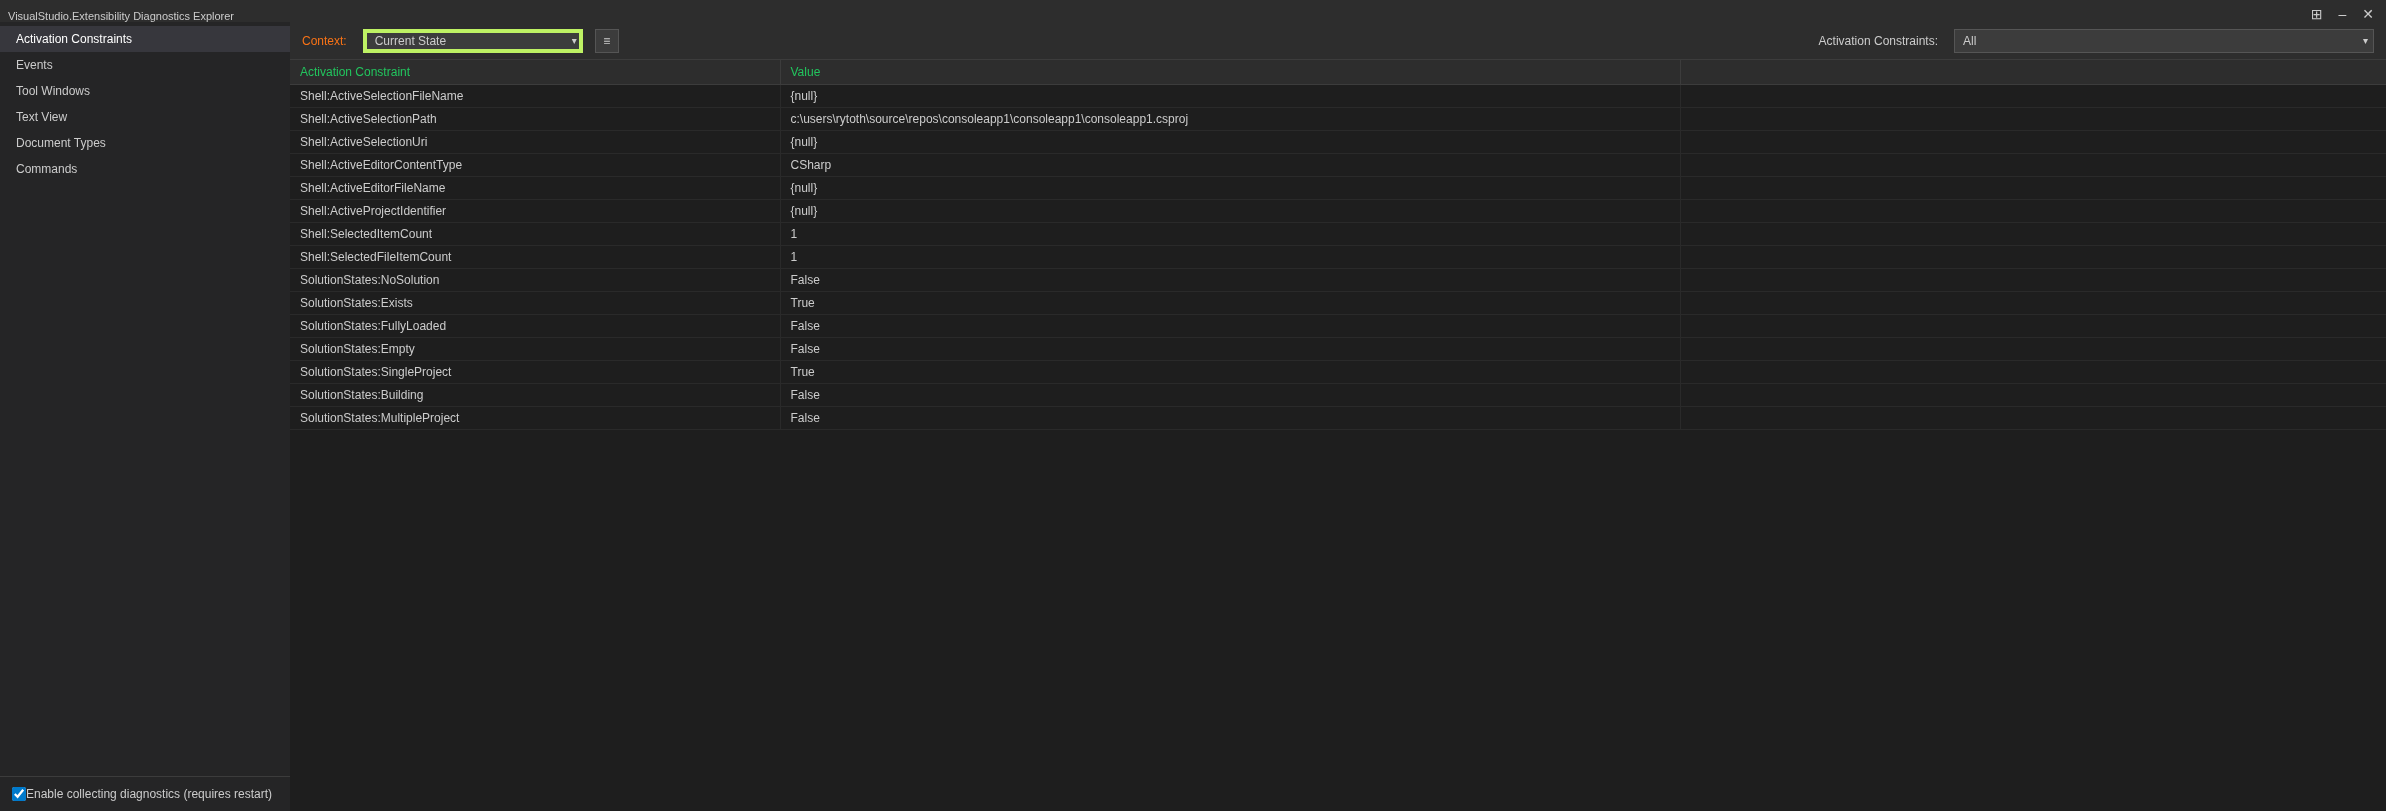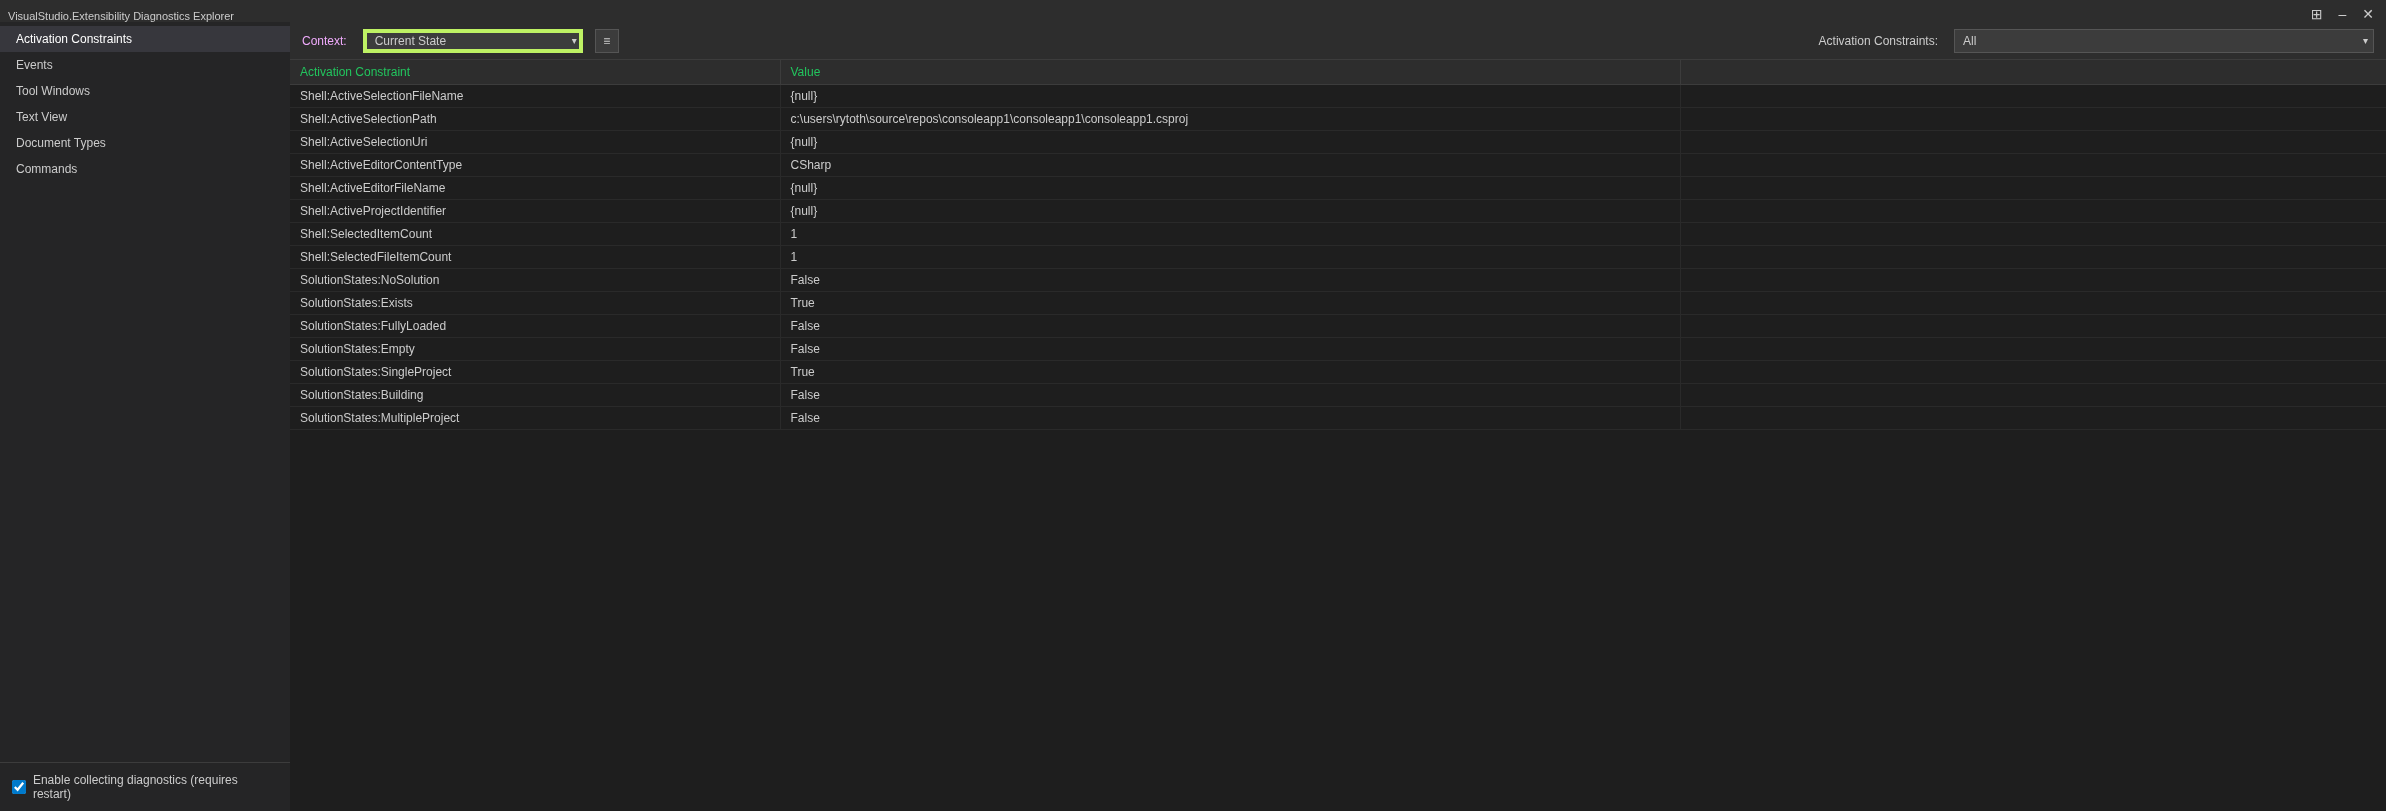--- a/index.html
+++ b/index.html
@@ -71,21 +71,21 @@
     }
     .sidebar-item.active {
       background: #37373d;
       color: #ffffff;
     }
     .sidebar-footer {
       padding: 10px 12px;
       border-top: 1px solid #3c3c3c;
       display: flex;
       align-items: center;
-      gap: 7px;
+      gap: 0;
     }
     .sidebar-footer input[type="checkbox"] {
       width: 14px;
       height: 14px;
       accent-color: #007acc;
     }
 
     
     .content-area {
       flex: 1;
@@ -100,21 +100,21 @@
       height: 38px;
       background: #2d2d2d;
       display: flex;
       align-items: center;
       padding: 0 12px;
       gap: 12px;
       flex-shrink: 0;
       border-bottom: 1px solid #3c3c3c;
     }
     .toolbar-label {
-      color: #f0abfc;
+      color: #f97316;
       font-size: 12px;
       margin-right: 4px;
     }
     .select-wrapper {
       position: relative;
       display: inline-flex;
       align-items: center;
     }
     .select-wrapper::after {
       content: '▾';

